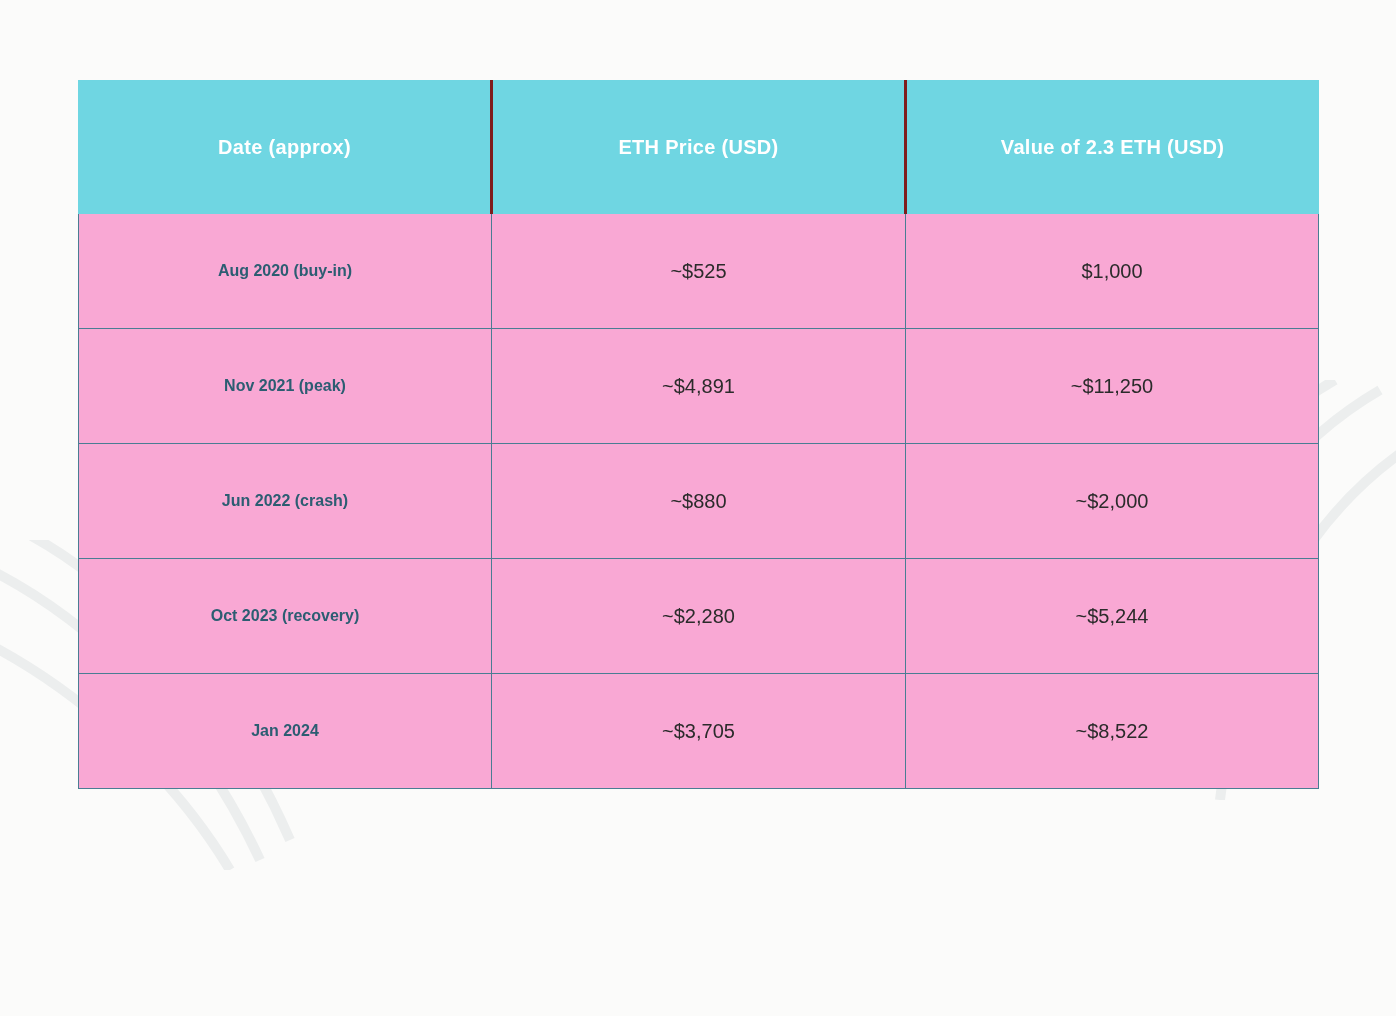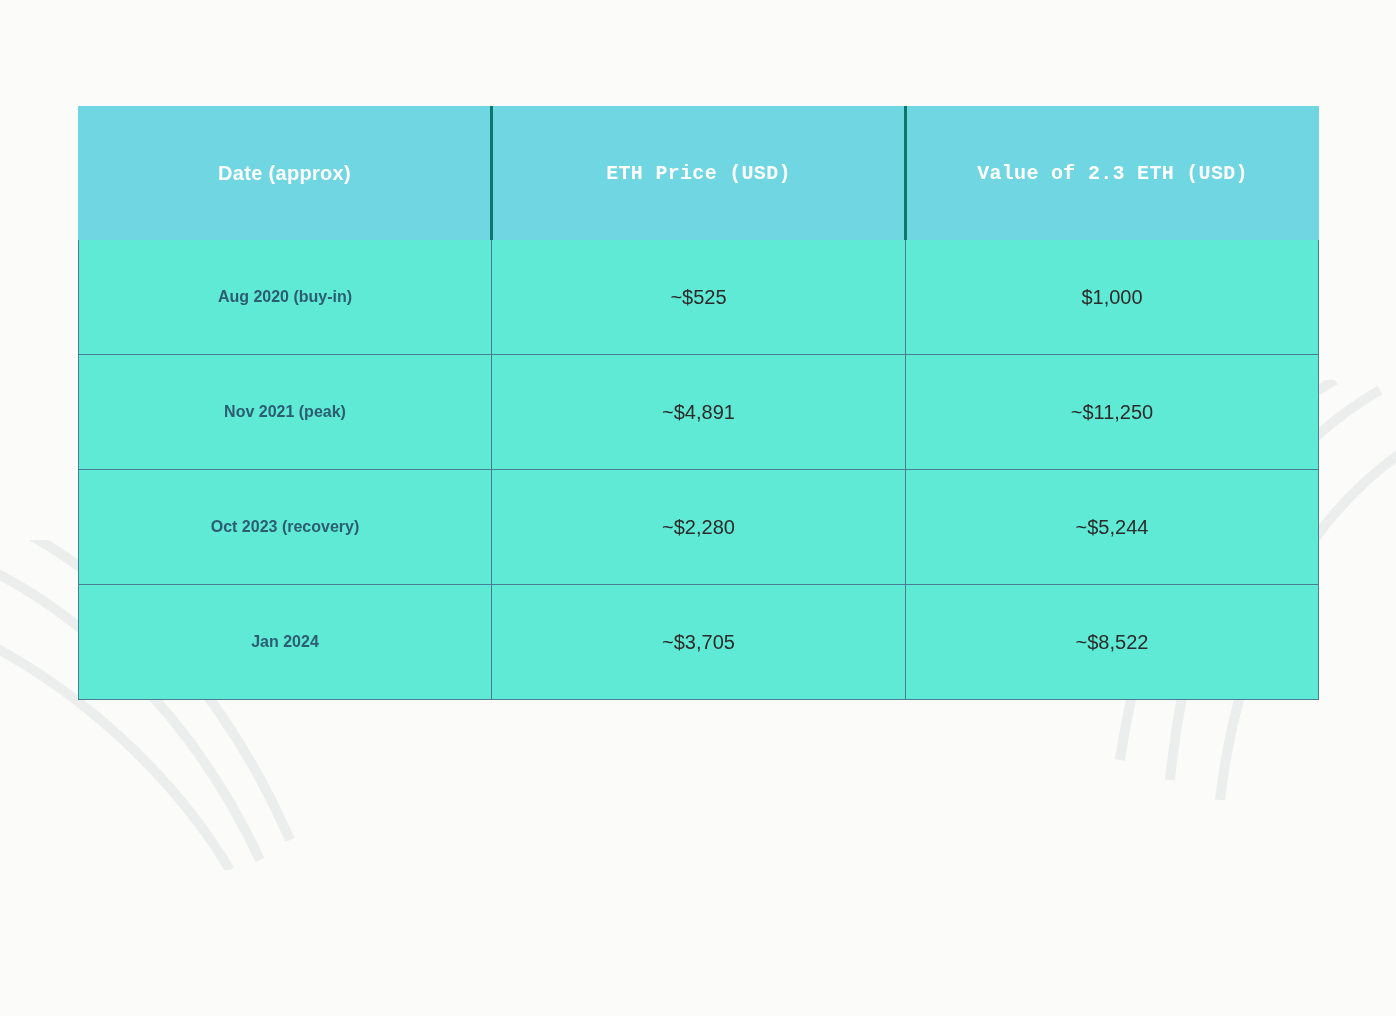--- a/index.html
+++ b/index.html
@@ -31,22 +31,21 @@
     position: absolute;
     left: 78px;
     top: 80px;
     width: 1240px;
   }
 
   table.data-table {
     border-collapse: collapse;
     width: 1240px;
     table-layout: fixed;
-    background: #5eead4;
-    margin-top: 26px;
+    background: #f9a8d4;
   }
 
   table.data-table th,
   table.data-table td {
     border: 1px solid #3f6e86;
     padding: 0;
     text-align: center;
     vertical-align: middle;
   }
 
@@ -54,22 +53,21 @@
     background: #6fd6e2;
     border: 1px solid #6fd6e2;
     height: 132px;
     color: #ffffff;
     font-size: 20px;
     font-weight: bold;
     letter-spacing: 0.3px;
   }
   
   table.data-table thead th + th {
-    border-left: 3px solid #0f766e;
-    font-family: Liberation Mono, monospace;
+    border-left: 3px solid #7f1d1d;
   }
 
   table.data-table tbody td {
     height: 114px;
     font-size: 20px;
     color: #2b2b2b;
     border: 1px solid #4a7d93;
   }
   table.data-table tbody tr td.col-date {
     color: #2c5d72;
@@ -120,20 +118,25 @@
         <td class="col-date">Aug 2020 (buy-in)</td>
         <td>~$525</td>
         <td>$1,000</td>
       </tr>
       <tr>
         <td class="col-date">Nov 2021 (peak)</td>
         <td>~$4,891</td>
         <td>~$11,250</td>
       </tr>
       <tr>
+        <td class="col-date">Jun 2022 (crash)</td>
+        <td>~$880</td>
+        <td>~$2,000</td>
+      </tr>
+      <tr>
         <td class="col-date">Oct 2023 (recovery)</td>
         <td>~$2,280</td>
         <td>~$5,244</td>
       </tr>
       <tr>
         <td class="col-date">Jan 2024</td>
         <td>~$3,705</td>
         <td>~$8,522</td>
       </tr>
     </tbody>

